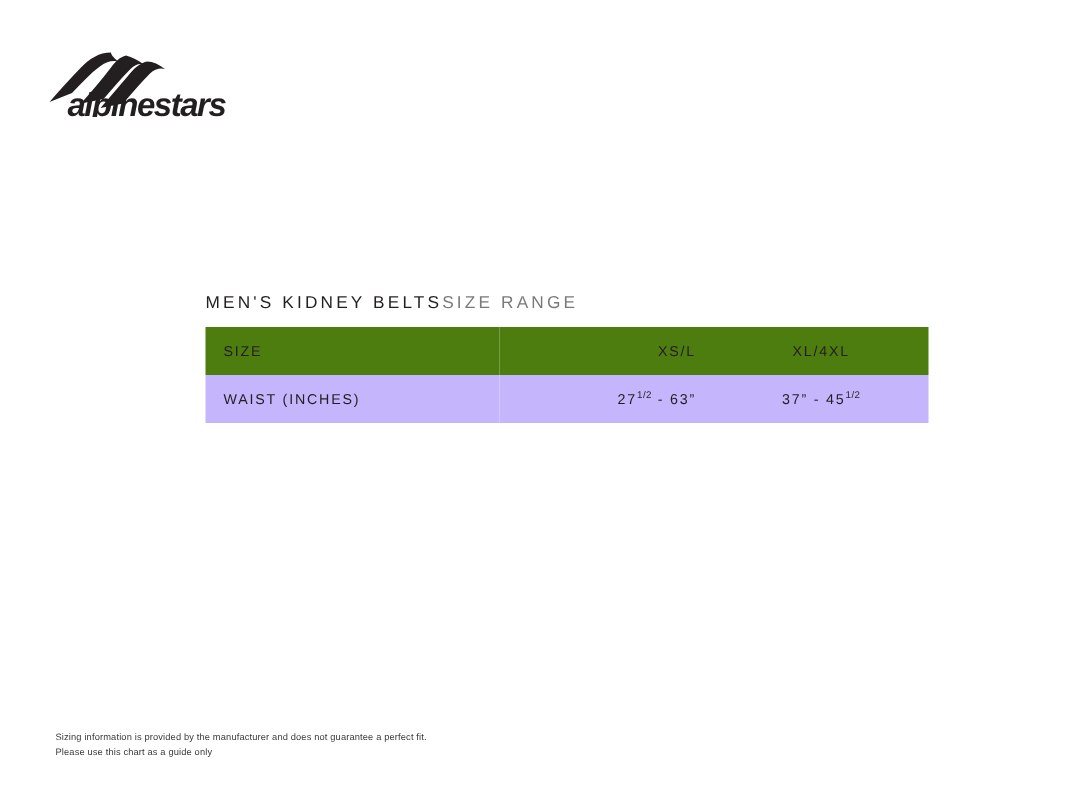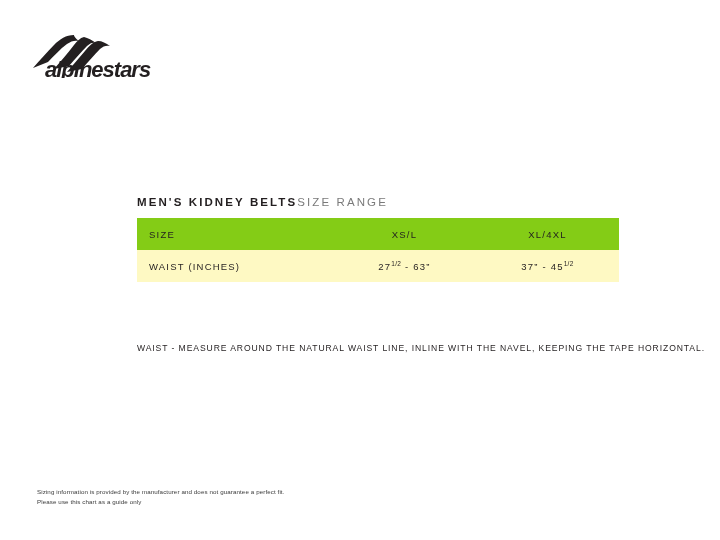--- a/index.html
+++ b/index.html
@@ -35,21 +35,21 @@
 
   
   .heading {
     position: absolute;
     left: 137px;
     top: 192px;
     white-space: nowrap;
   }
   .heading .main {
     font-size: 11.5px;
-    font-weight: bold;
+    font-weight: normal;
     letter-spacing: 2.1px;
     color: #231f20;
   }
   .heading .sub {
     font-size: 11.5px;
     font-weight: normal;
     letter-spacing: 2.1px;
     color: #7a7a7a;
     margin-left: 0;
   }
@@ -65,27 +65,27 @@
   }
   .table tr { height: 32px; }
   .table td {
     font-size: 9.5px;
     letter-spacing: 1.2px;
     color: #231f20;
     padding: 0 12px;
     vertical-align: middle;
   }
   .table .row-shaded td {
-    background: #84cc16;
+    background: #4d7c0f;
   }
   .table .row-plain td {
-    background: #fef9c3;
+    background: #c4b5fd;
   }
   .col-label { width: 172px; text-align: left; }
-  .col-v1 { width: 119px; text-align: center; }
+  .col-v1 { width: 119px; text-align: right; }
   .col-v2 { width: 119px; text-align: center; }
 
   .frac {
     font-size: 6.5px;
     vertical-align: super;
     letter-spacing: 0.3px;
   }
 
   
   .note {
@@ -144,20 +144,19 @@
         <td class="col-v2">XL/4XL</td>
       </tr>
       <tr class="row-plain">
         <td class="col-label">WAIST (INCHES)</td>
         <td class="col-v1"><span>27</span><span class="frac">1/2</span><span> - 63”</span></td>
         <td class="col-v2"><span>37” - 45</span><span class="frac">1/2</span><span></span></td>
       </tr>
     </tbody>
   </table>
 
-  <div class="note">WAIST - MEASURE AROUND THE NATURAL WAIST LINE, INLINE WITH THE NAVEL, KEEPING THE TAPE HORIZONTAL.</div>
 
   <div class="footer">
     <div>Sizing information is provided by the manufacturer and does not guarantee a perfect fit.</div>
     <div>Please use this chart as a guide only</div>
   </div>
 
 </div>
 
 </body></html>

